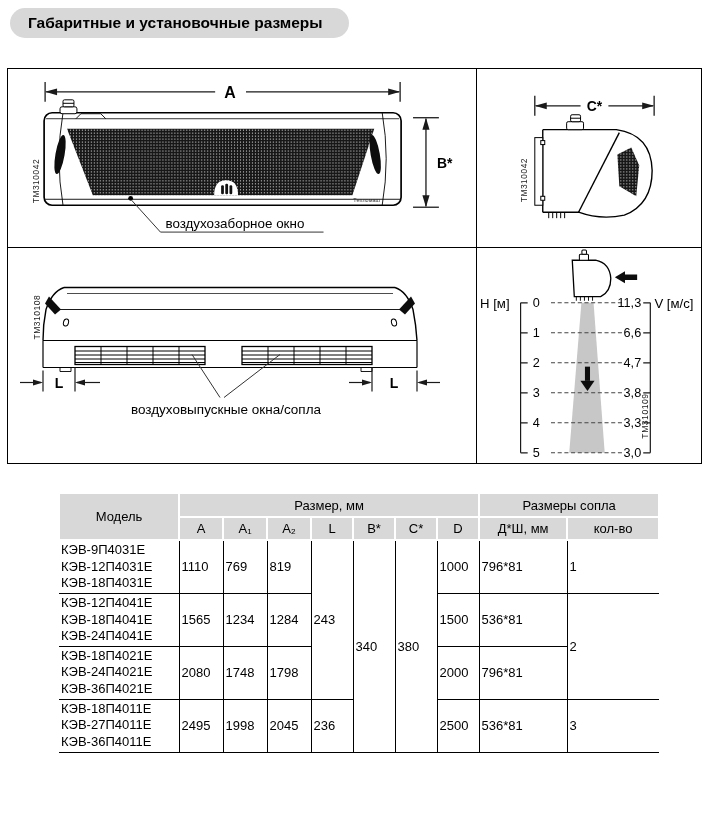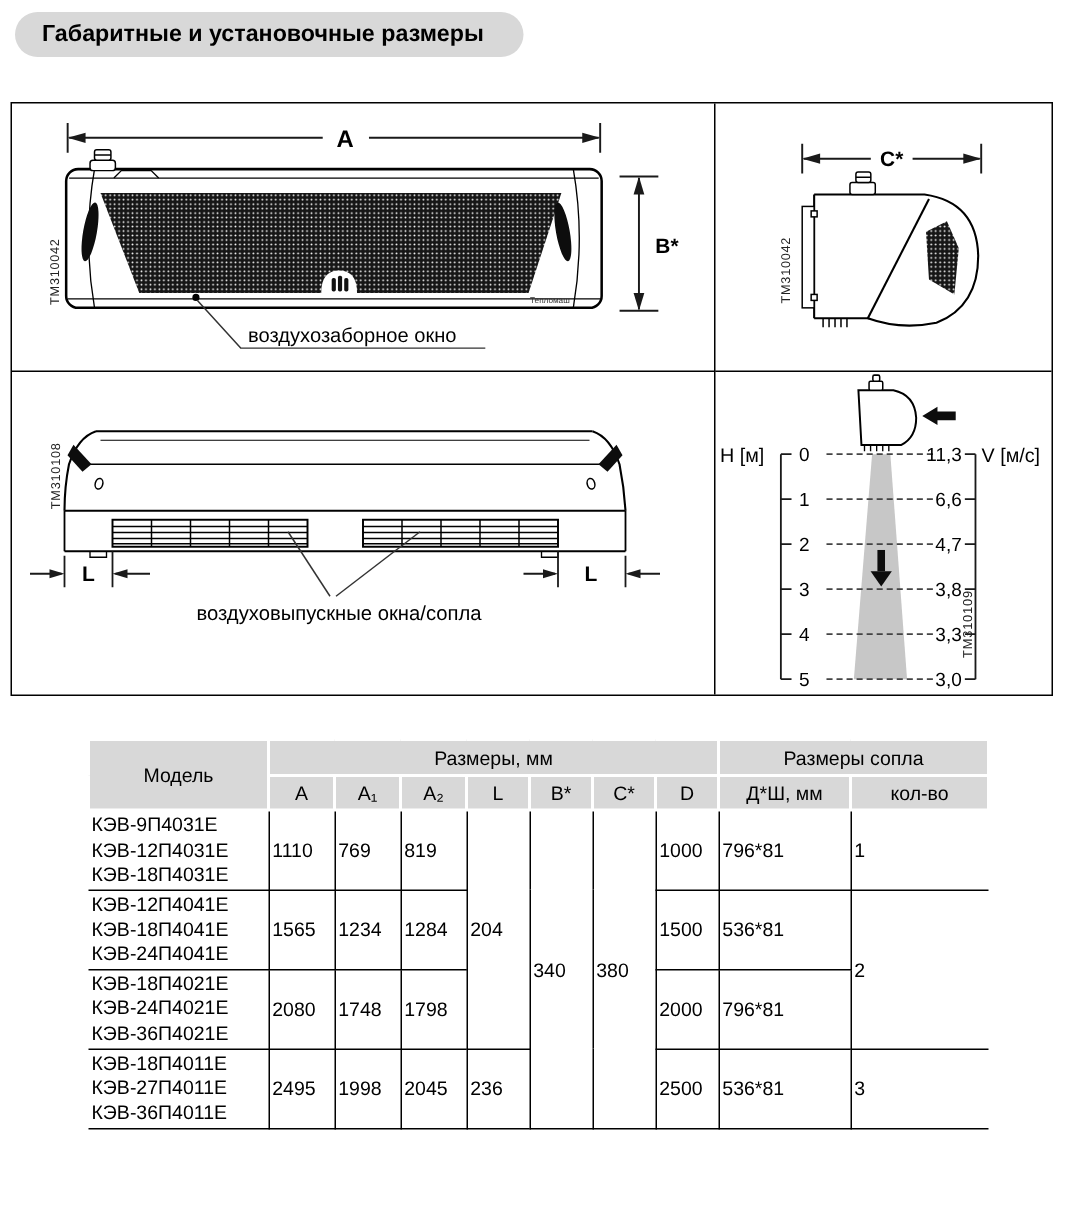--- a/index.html
+++ b/index.html
@@ -287,21 +287,21 @@
         <col style="width:42px">
         <col style="width:42px">
       <col style="width:42px">
         <col style="width:42px">
         <col style="width:88px">
       <col style="width:92px">
     </colgroup>
     <thead>
       <tr class="h1">
         <th rowspan="2">Модель</th>
-        <th colspan="7">Размеры, мм</th>
+        <th colspan="7">Размер, мм</th>
         <th colspan="2">Размеры сопла</th>
       </tr>
       <tr class="h2">
         <th>A</th>
         <th>A₁</th>
         <th>A₂</th>
         <th>L</th>
         <th>B*</th>
         <th>C*</th>
         <th>D</th>
@@ -310,21 +310,21 @@
       </tr>
     </thead>
     <tbody>
       <tr>
         <td class="cell-model">КЭВ-9П4031Е
 КЭВ-12П4031Е
 КЭВ-18П4031Е</td>
         <td>1110</td>
         <td>769</td>
         <td>819</td>
-        <td rowspan="3">204</td>
+        <td rowspan="3">243</td>
         <td rowspan="4">340</td>
         <td rowspan="4">380</td>
         <td>1000</td>
         <td>796*81</td>
         <td class="no-r">1</td>
       </tr>
       <tr>
         <td class="cell-model">КЭВ-12П4041Е
 КЭВ-18П4041Е
 КЭВ-24П4041Е</td>

